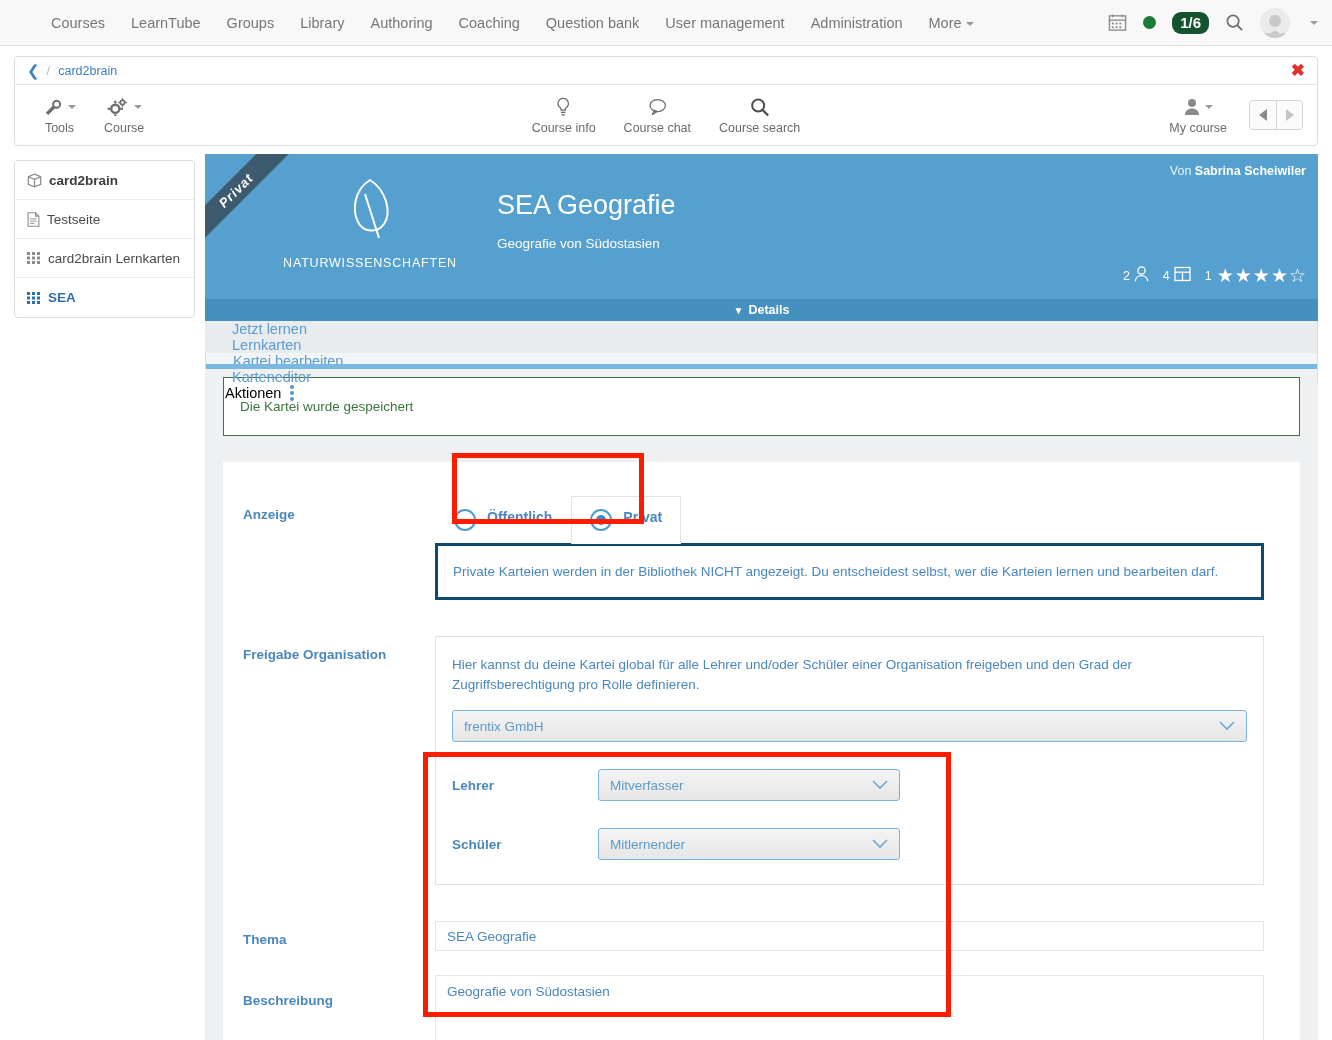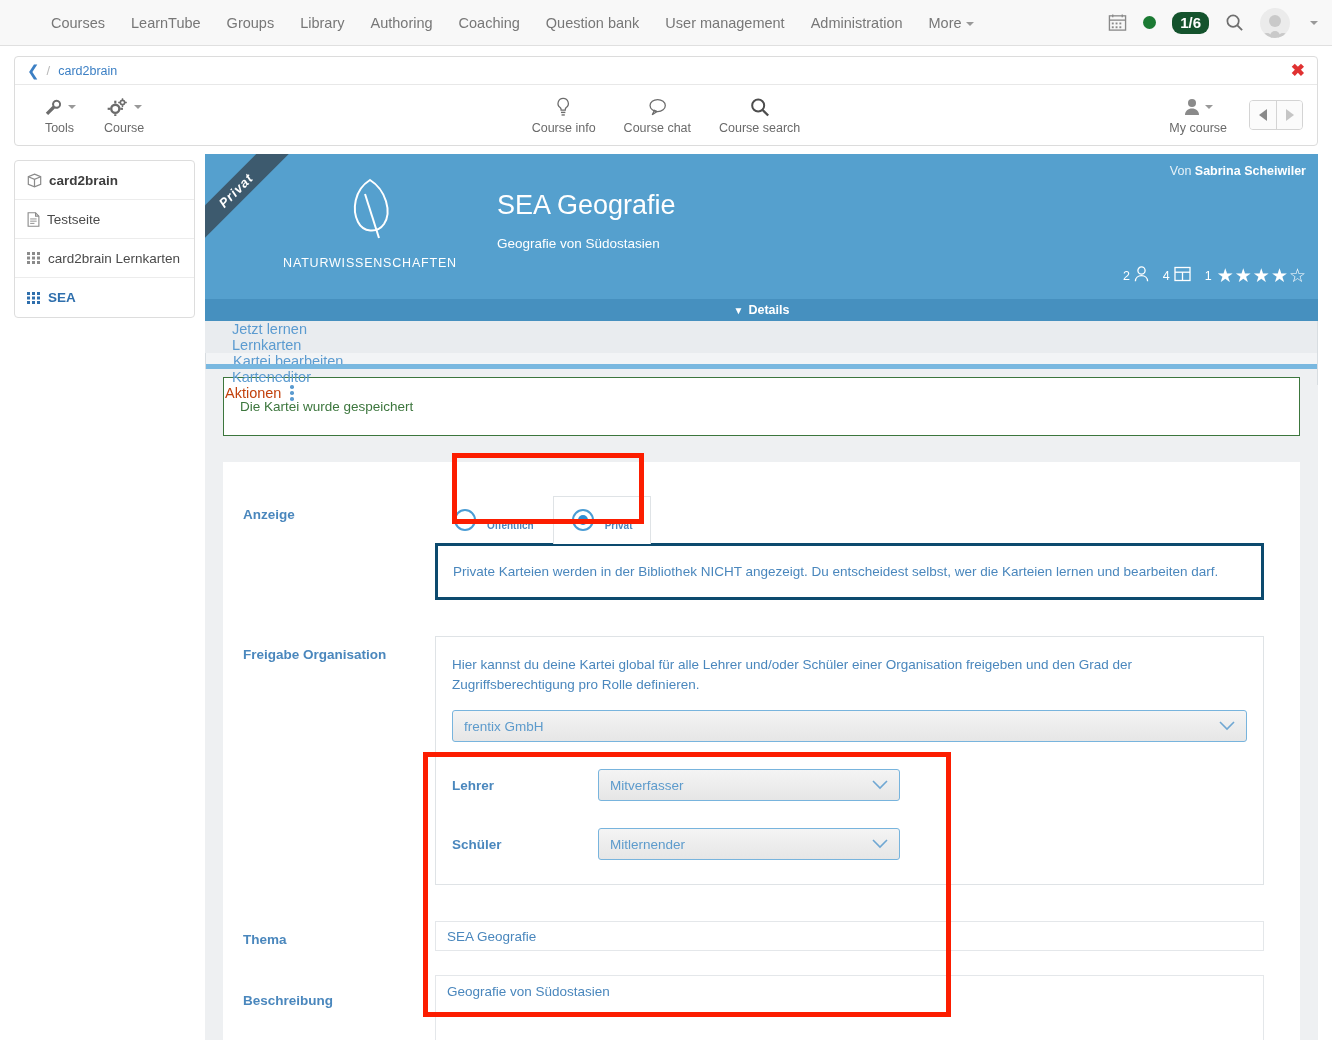--- a/index.html
+++ b/index.html
@@ -304,21 +304,21 @@
     position: absolute;
     left: 0; right: 0; bottom: 0;
     height: 5px;
     background: #79b8e0;
   }
   .tab-spacer { flex: 1; border-right: 1px solid #d8dde1; }
   .tab-actions {
     display: flex; align-items: center;
     padding: 0 18px 0 20px;
     font-size: 14.5px;
-    color: #c2410c;
+    color: #000000;
     cursor: pointer;
     gap: 9px;
   }
   .kebab { display: flex; flex-direction: column; gap: 2.5px; }
   .kebab i { width: 3.5px; height: 3.5px; border-radius: 50%; background: #5b9bd0; display: block; }
 
   
   .main-area {
     background: #eef0f2;
     padding: 10px 18px 0 18px;
@@ -351,24 +351,24 @@
   }
   .form-field { flex: 1; padding-right: 36px; }
 
   
   .radio-tabs {
     display: flex;
     align-items: stretch;
   }
   .radio-tab {
     display: flex;
-    align-items: flex-end;
+    align-items: flex-start;
     gap: 11px;
     padding: 12px 18px 13px 18px;
-    font-size: 10px;
+    font-size: 14px;
     font-weight: bold;
     color: #4a87bd;
     cursor: pointer;
     border: 1px solid transparent;
     border-bottom: none;
     background: transparent;
   }
   .radio-tab.sel {
     background: #ffffff;
     border-color: #dfe3e6;

